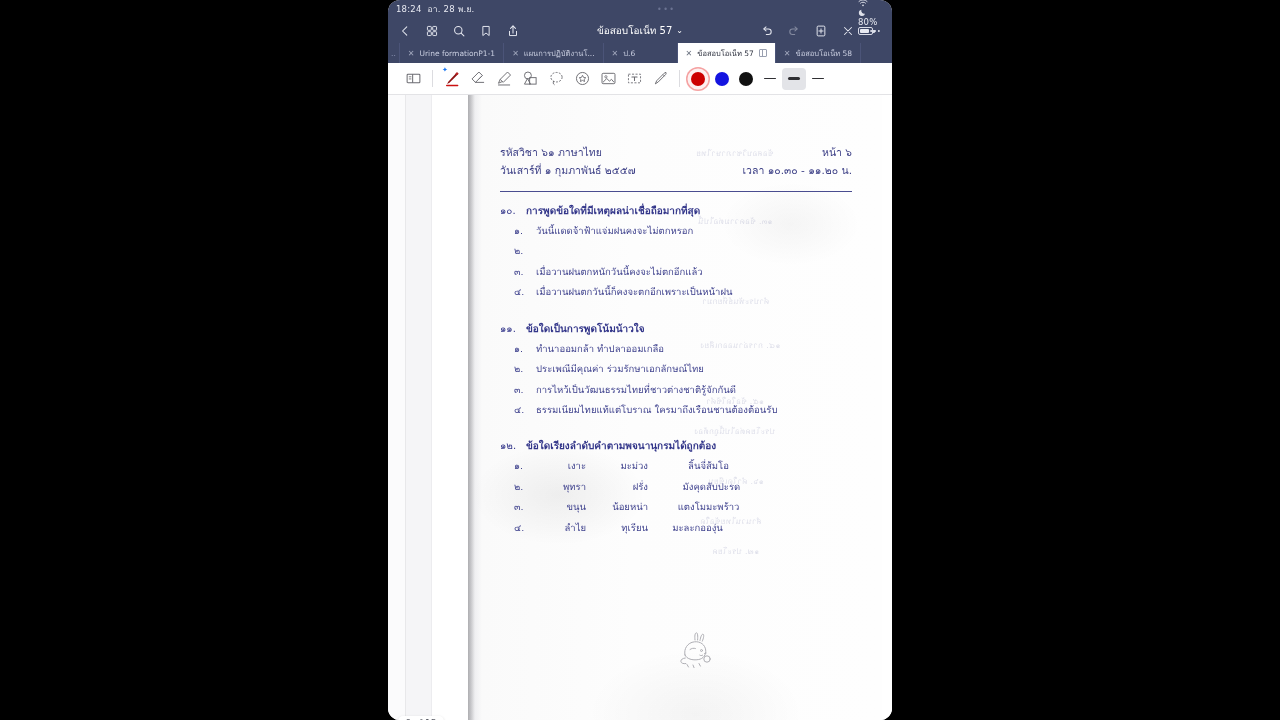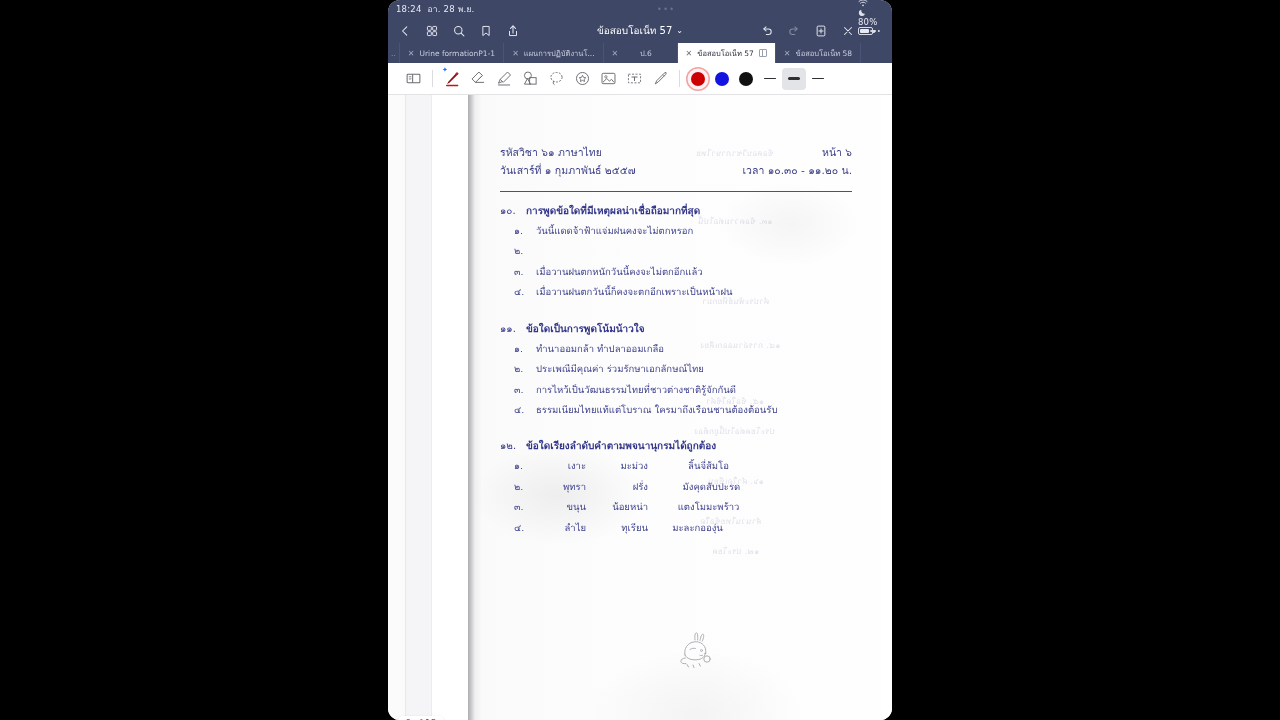--- a/index.html
+++ b/index.html
@@ -236,21 +236,21 @@
       <span class="label">Urine formationP1-1</span>
     </div>
 
     <div class="tab">
       <span class="x">✕</span>
       <span class="label">แผนการปฏิบัติงานโ...</span>
     </div>
 
     <div class="tab" style="min-width:74px">
       <span class="x">✕</span>
-      <span class="label" style="flex:1;text-align:center">ป.6</span>
+      <span class="label" style="flex:1;">ป.6</span>
     </div>
 
     <div class="tab active">
       <span class="x">✕</span>
       <span class="label">ข้อสอบโอเน็ท 57</span>
       <span class="pgicon"></span>
     </div>
 
     <div class="tab">
       <span class="x">✕</span>

